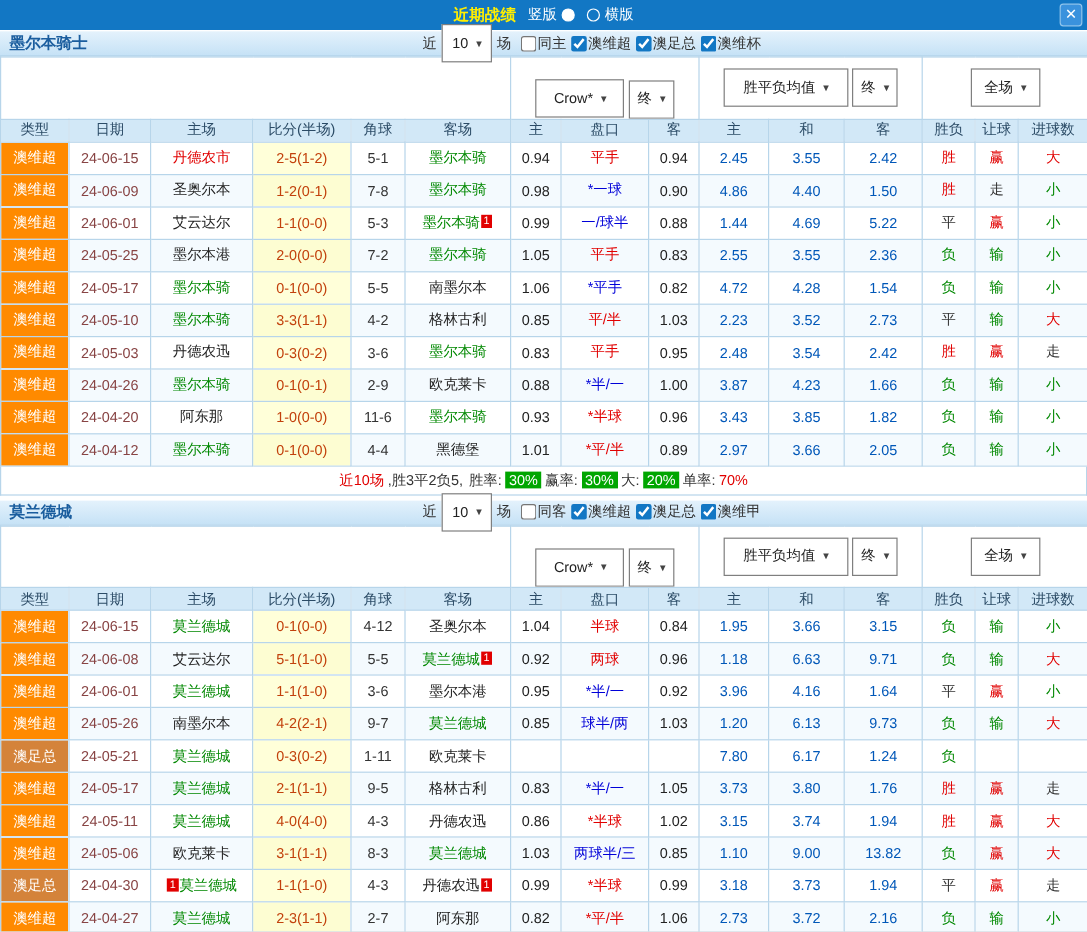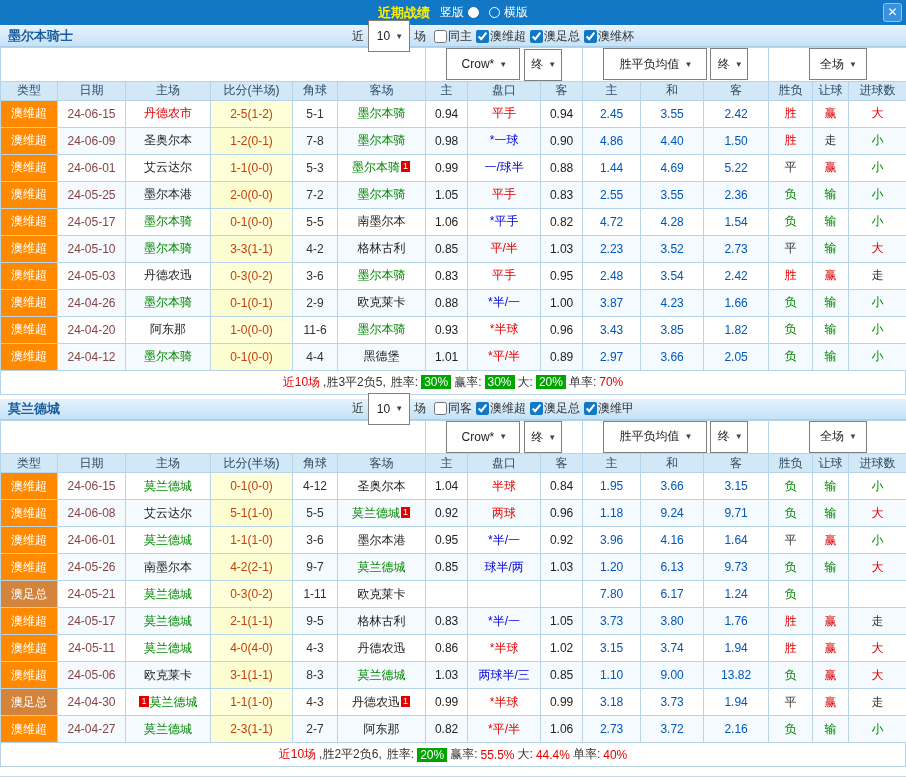--- a/index.html
+++ b/index.html
@@ -23,21 +23,21 @@
   .match-filters { position:absolute; left:352px; display:flex; align-items:center; gap:4px; }
   .league-filters { display:inline-flex; align-items:flex-end; }
   label.filter { display:inline-flex; align-items:center; gap:1px; margin-left:4px; cursor:pointer; }
   input[type=checkbox] { width:13px; height:13px; margin:0; accent-color:#1277c4; }
 
   
   .dd { display:inline-flex; align-items:center; justify-content:center; border:1px solid #7f7f7f; background:#fff;
         height:32px; padding:0 3px 0 5px; font-size:12px; gap:5px; cursor:pointer; color:#222; }
   .dd .arr { font-size:8px; color:#444; }
   .dd-count { width:42px; }
-  .dd-company { width:74px; }
+  .dd-company { width:74px;margin-top:18px; }
   .dd-stage { width:38px; }
   .dd-avg { width:104px; }
   .dd-scope { width:58px; }
 
   
   table { border-collapse:collapse; table-layout:fixed; width:906px; }
   td, th { border:1px solid #b7d5ea; text-align:center; font-size:12px; padding:0; overflow:hidden; white-space:nowrap; height:27px; color:#222; }
   tr.dd-row td { height:30px; background:#fff; }
   tr.head-row th { height:19px; background:#d2e8f7; color:#2b4b66; font-weight:normal;margin-left:38px; }
   tbody tr.alt td { background:#f4fafe; }
@@ -488,21 +488,21 @@
             <td class="col-type c-super"><span>澳维超</span></td>
             <td class="col-date"><span>24-06-08</span></td>
             <td class="col-team"><span>艾云达尔</span></td>
             <td class="col-score"><span>5-1(1-0)</span></td>
             <td class="col-corner"><span>5-5</span></td>
             <td class="col-team c-green"><span>莫兰德城</span><span class="badge1">1</span></td>
             <td class="col-odds"><span>0.92</span></td>
             <td class="col-hcp c-red"><span>两球</span></td>
             <td class="col-odds"><span>0.96</span></td>
             <td class="col-avg"><span>1.18</span></td>
-            <td class="col-avg"><span>9.24</span></td>
+            <td class="col-avg"><span>6.63</span></td>
             <td class="col-avg"><span>9.71</span></td>
             <td class="col-res c-green"><span>负</span></td>
             <td class="col-res c-green"><span>输</span></td>
             <td class="col-res c-red"><span>大</span></td>
           </tr>
           <tr>
             <td class="col-type c-super"><span>澳维超</span></td>
             <td class="col-date"><span>24-06-01</span></td>
             <td class="col-team c-green"><span>莫兰德城</span></td>
             <td class="col-score"><span>1-1(1-0)</span></td>

